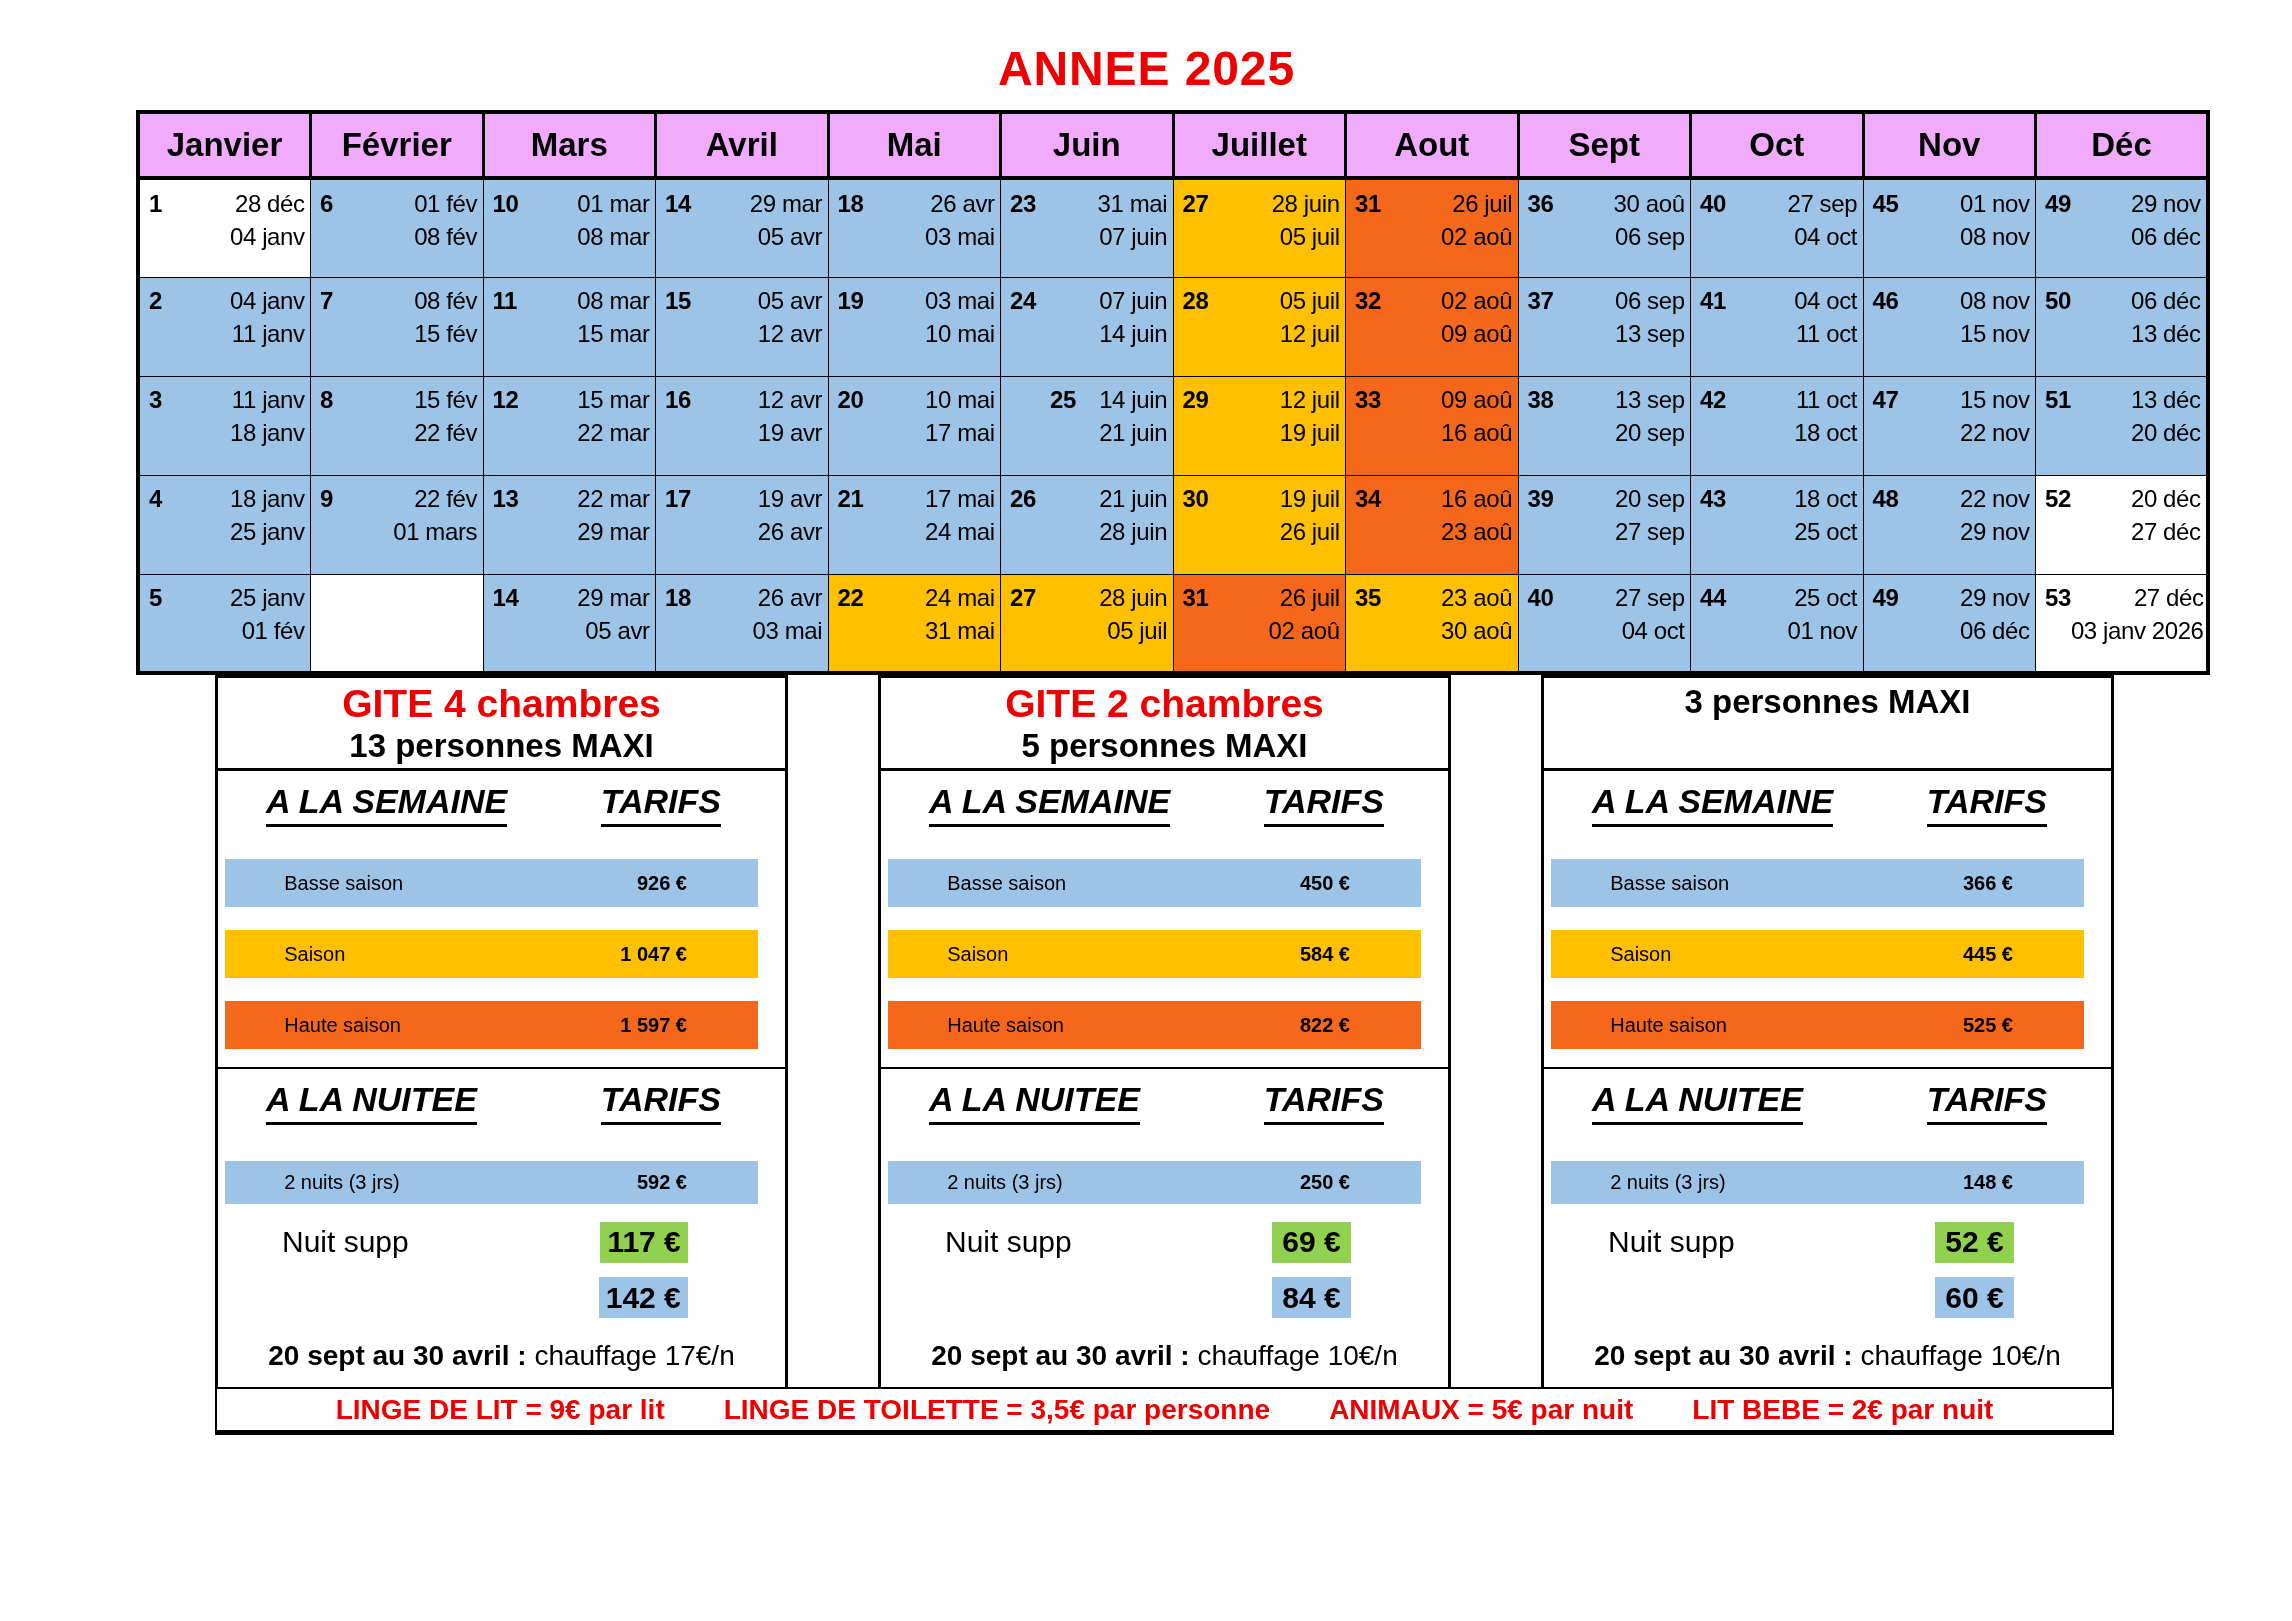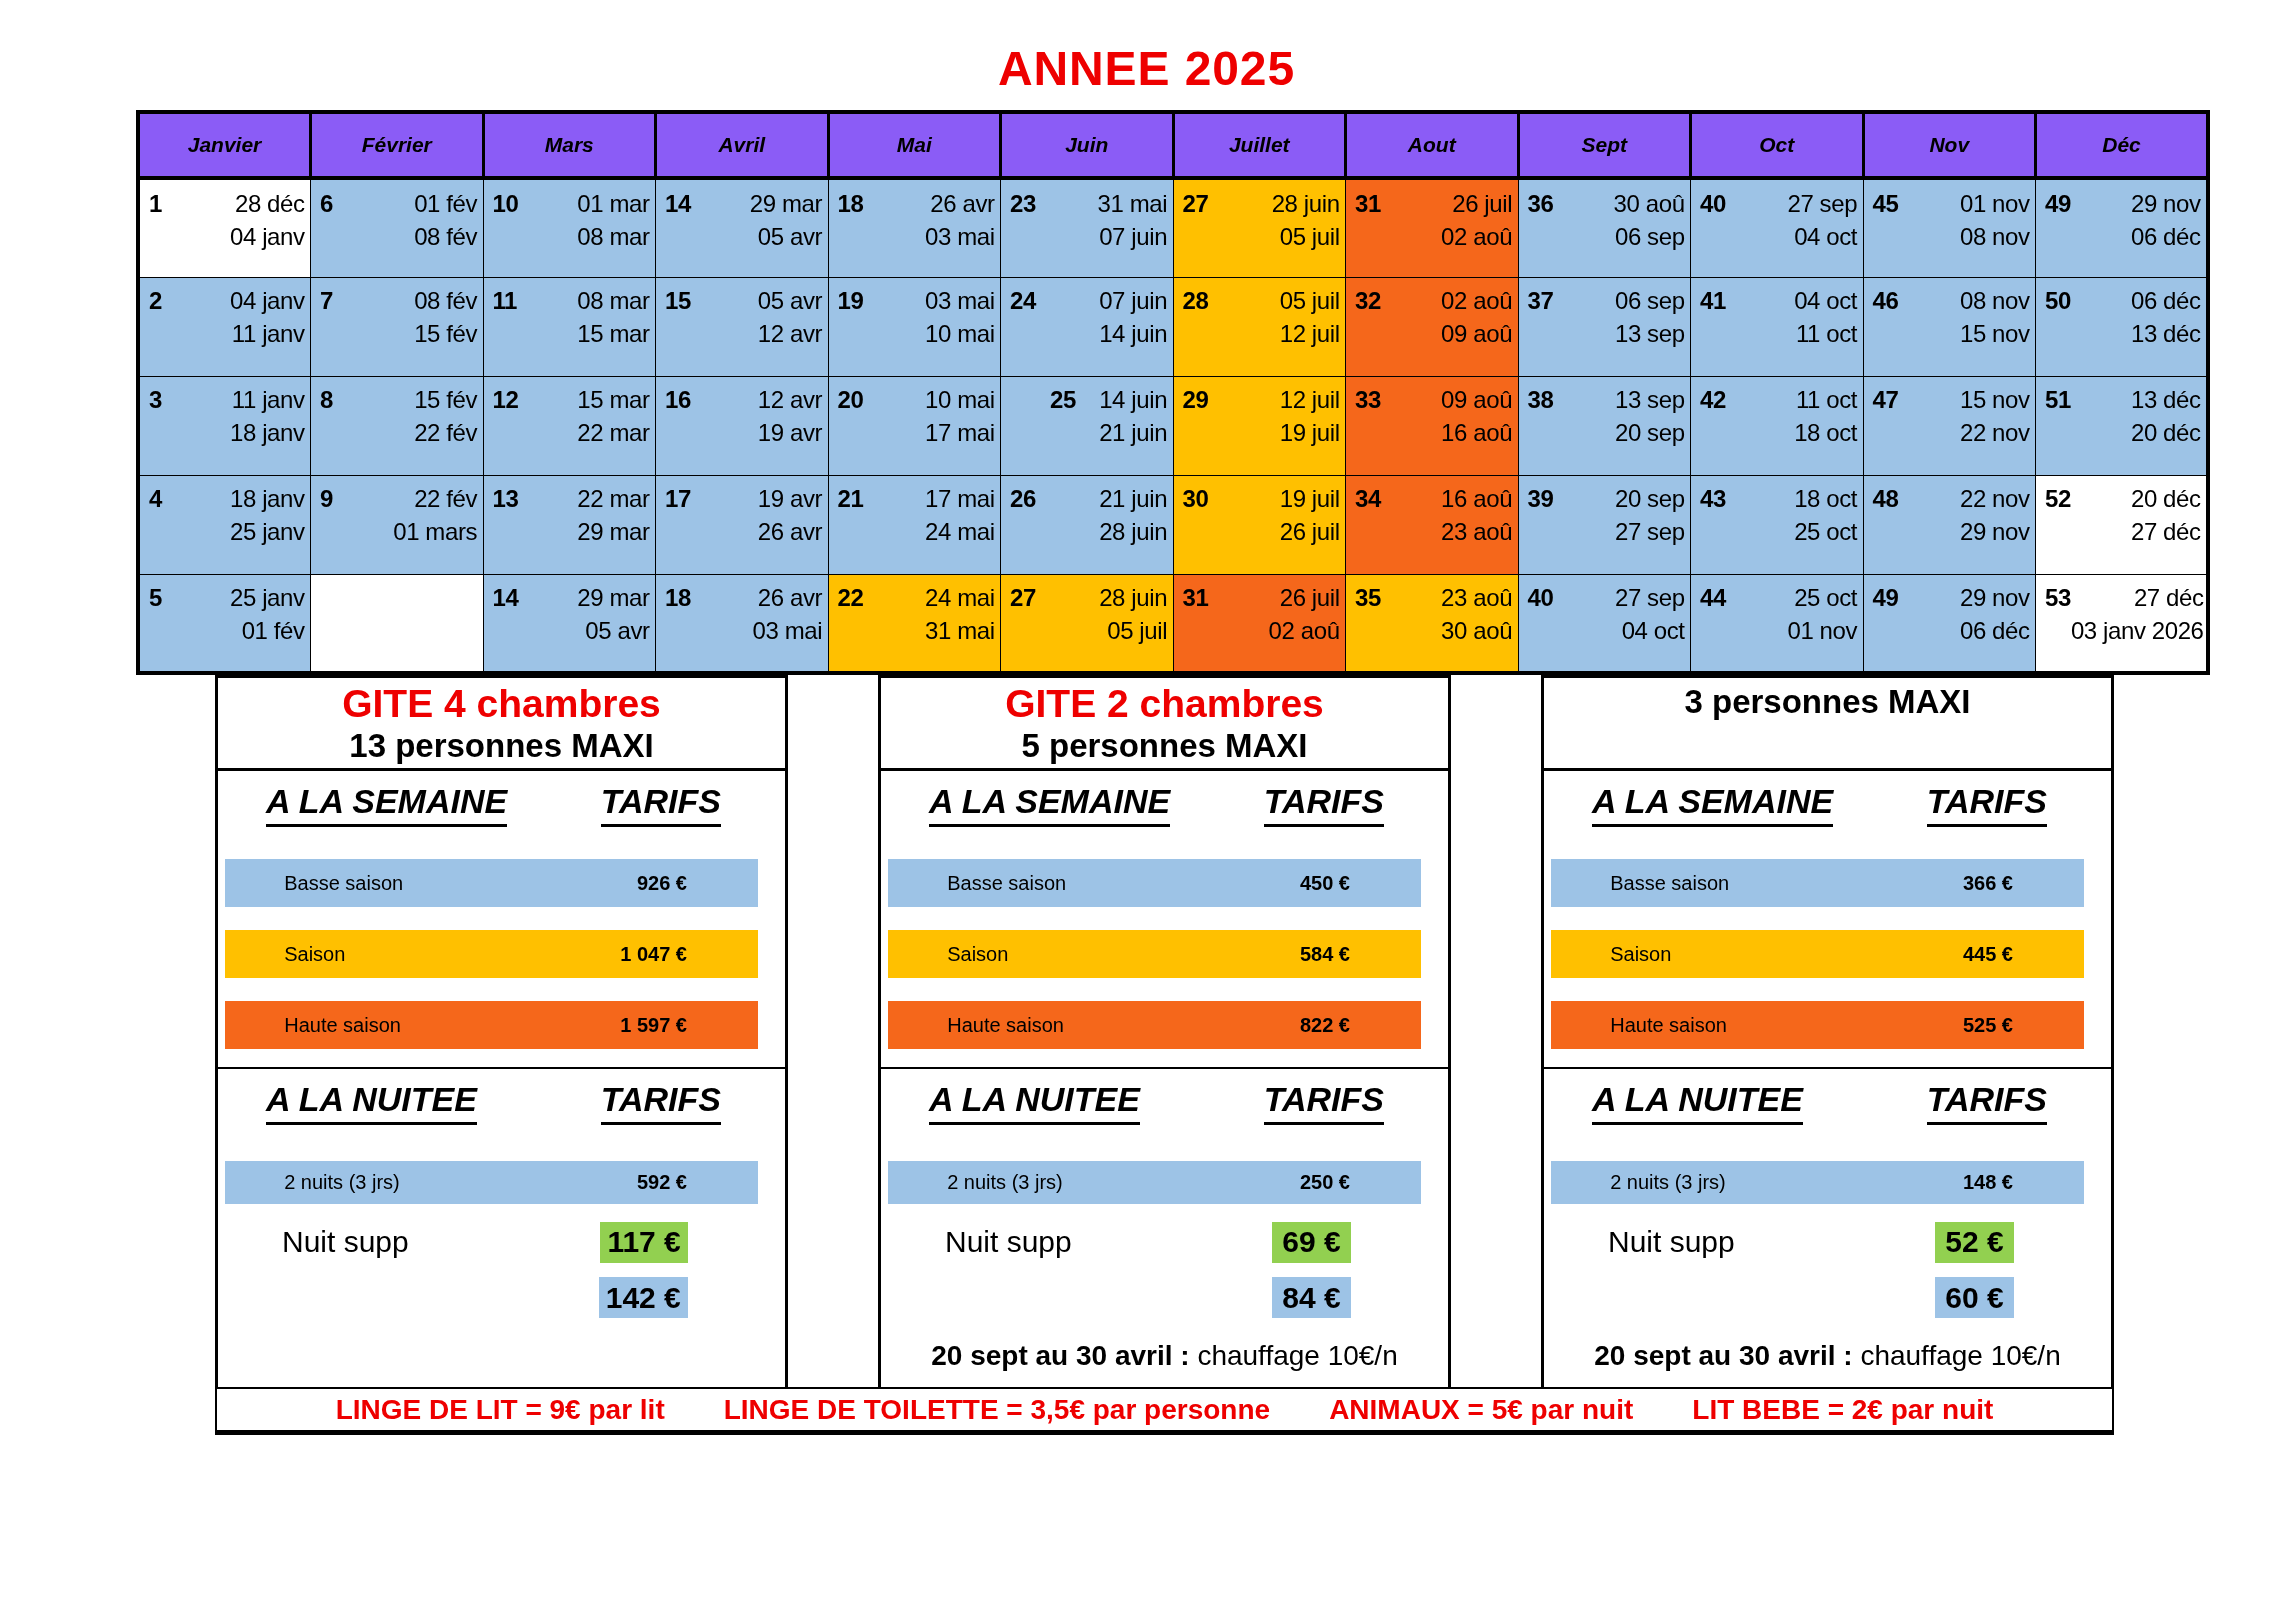--- a/index.html
+++ b/index.html
@@ -6,21 +6,21 @@
   html,body { width:2293px; height:1621px; background:#ffffff; overflow:hidden;
               font-family:"Liberation Sans","DejaVu Sans",sans-serif; color:#000; }
 
   .page-title { margin-top:41px; text-align:center; font-size:48px; font-weight:bold;
                 color:var(--red,#EE0000); letter-spacing:0.9px; }
 
   
   table.calendar { border-collapse:collapse; table-layout:fixed; width:2074px;
                    margin:14.3px 0 0 136px; border:4.5px solid #000; background:#fff; }
   .calendar th { border:3.6px solid #000; border-bottom:4.5px solid #000; height:66px;
-                 font-size:21px; font-style:italic; font-weight:bold; background:#8b5cf6; }
+                 font-size:33px; font-weight:bold; background:#f0abfc; }
   .calendar td { border:1.8px solid #000; height:99px; vertical-align:top; padding:0; }
   .calendar .cell { display:flex; justify-content:space-between;
                     padding:6.3px 5.4px 0 9px; font-size:24px; line-height:33px;
                     letter-spacing:-0.4px; }
   .calendar .wk { font-weight:bold; }
   .calendar .dates { text-align:right; white-space:nowrap; }
 
   
   .panels { display:flex; justify-content:space-between; width:1899px; margin:0 0 0 215px; }
   .panel  { width:573px; border:3.6px solid #000; border-bottom:none; background:#fff; }
@@ -657,20 +657,21 @@
           <span class="label">2 nuits (3 jrs)</span>
           <span class="price">592 €</span>
         </div>
         <div class="supp-row">
           <span>Nuit supp</span>
           <span class="chip" style="background: rgb(146, 208, 80);">117 €</span>
         </div>
         <div class="supp-row only-chip">
           <span class="chip" style="background: rgb(157, 195, 230);">142 €</span>
         </div>
+        <div class="note"><span class="nb">20 sept au 30 avril :</span><span> chauffage 17€/n</span></div>
       </div>
     </div>
     <div class="panel">
       <div class="p-head">
         <div class="p-title">GITE 2 chambres</div>
         <div class="p-sub">5 personnes MAXI</div>
       </div>
       <div class="p-body">
         <div class="sec-head">
           <span>A LA SEMAINE</span>

